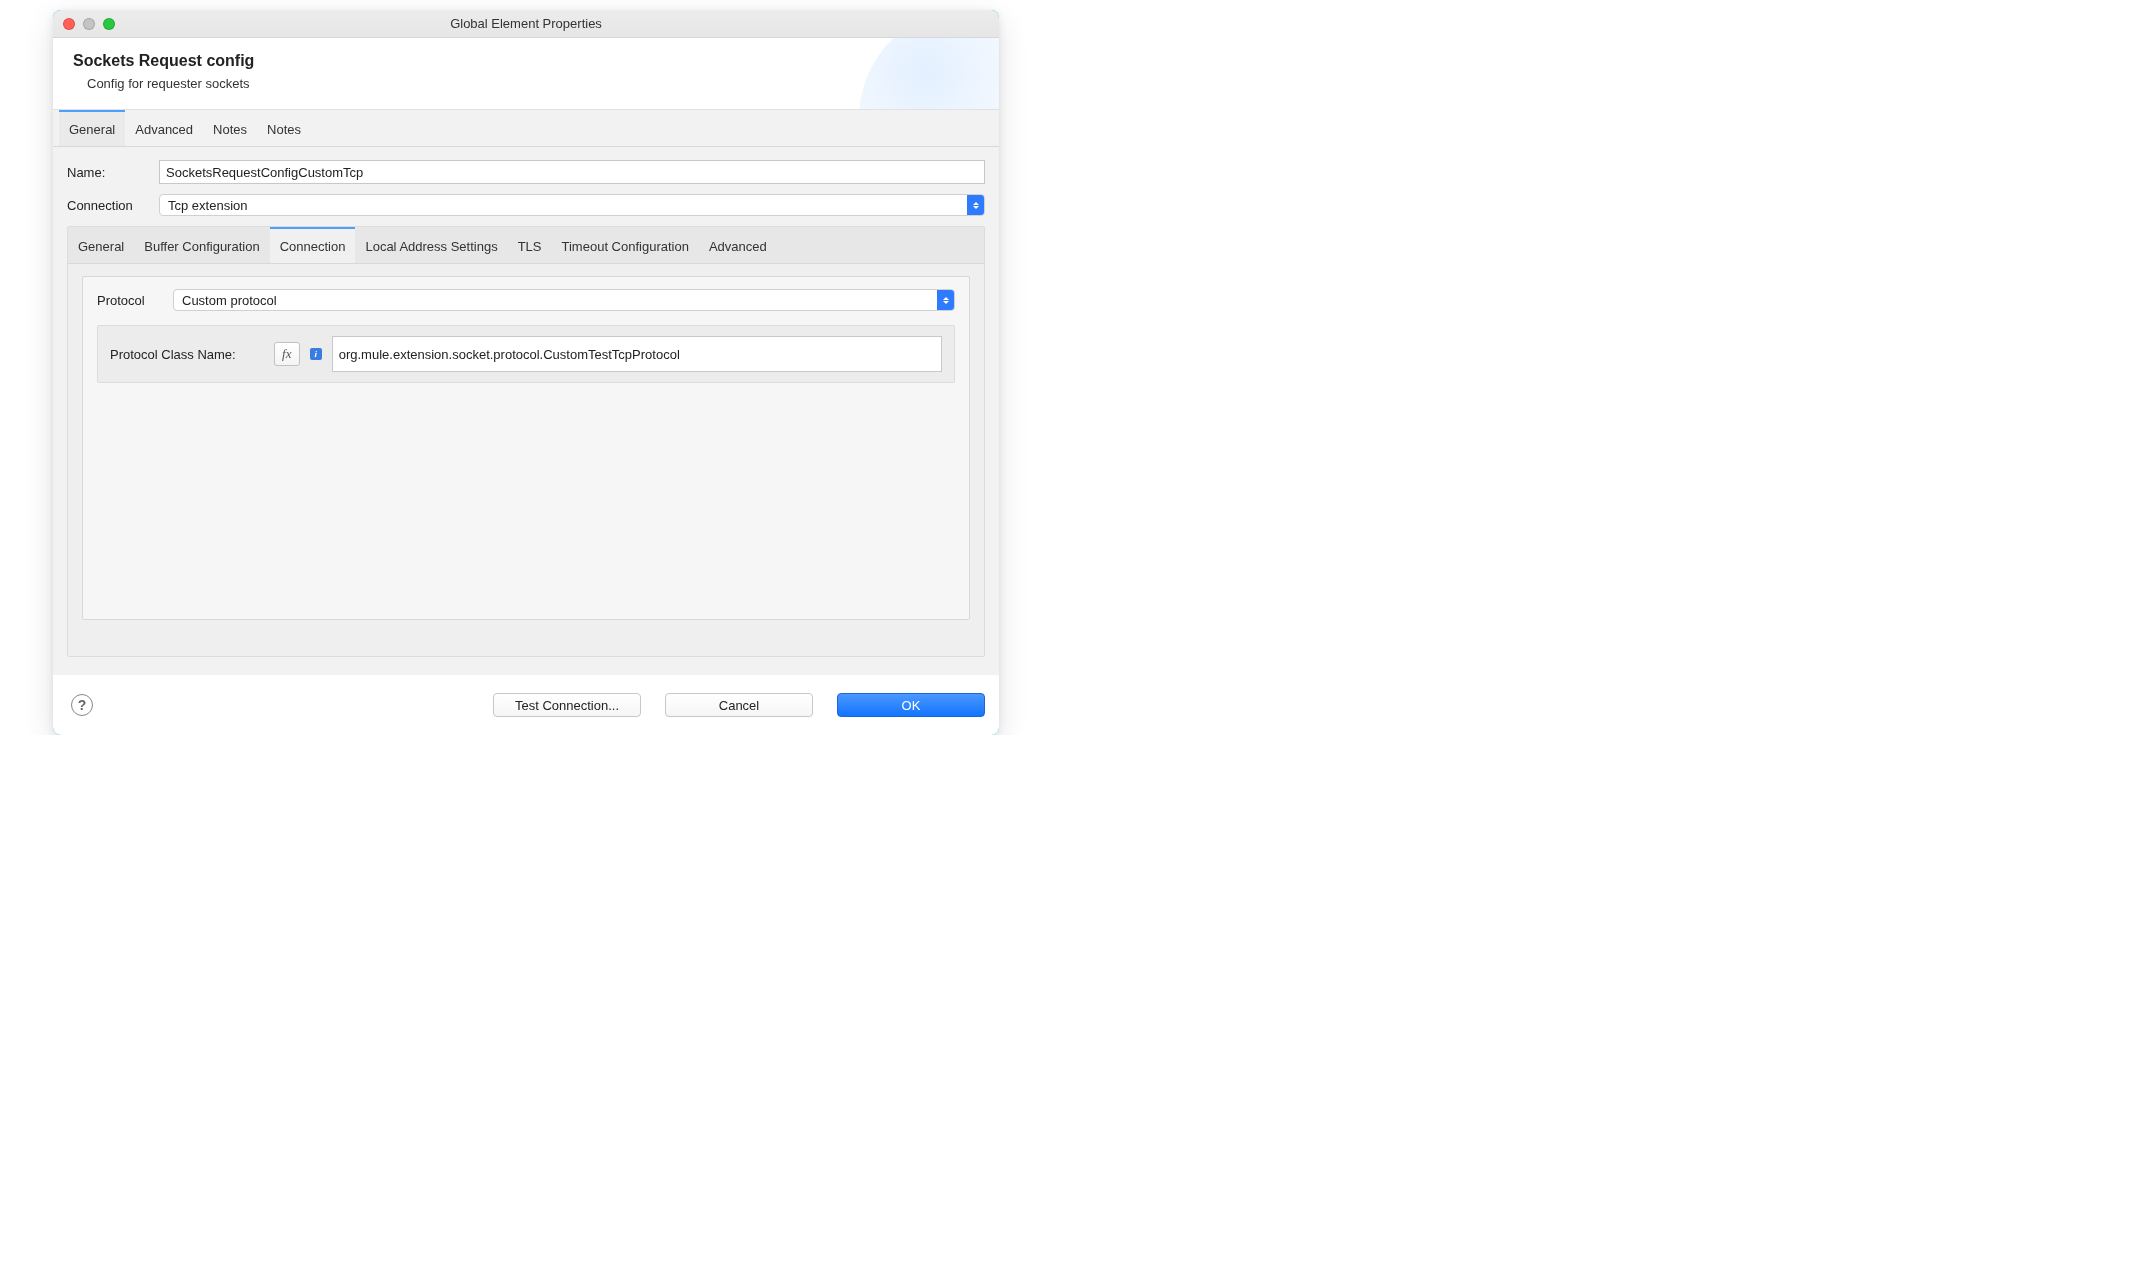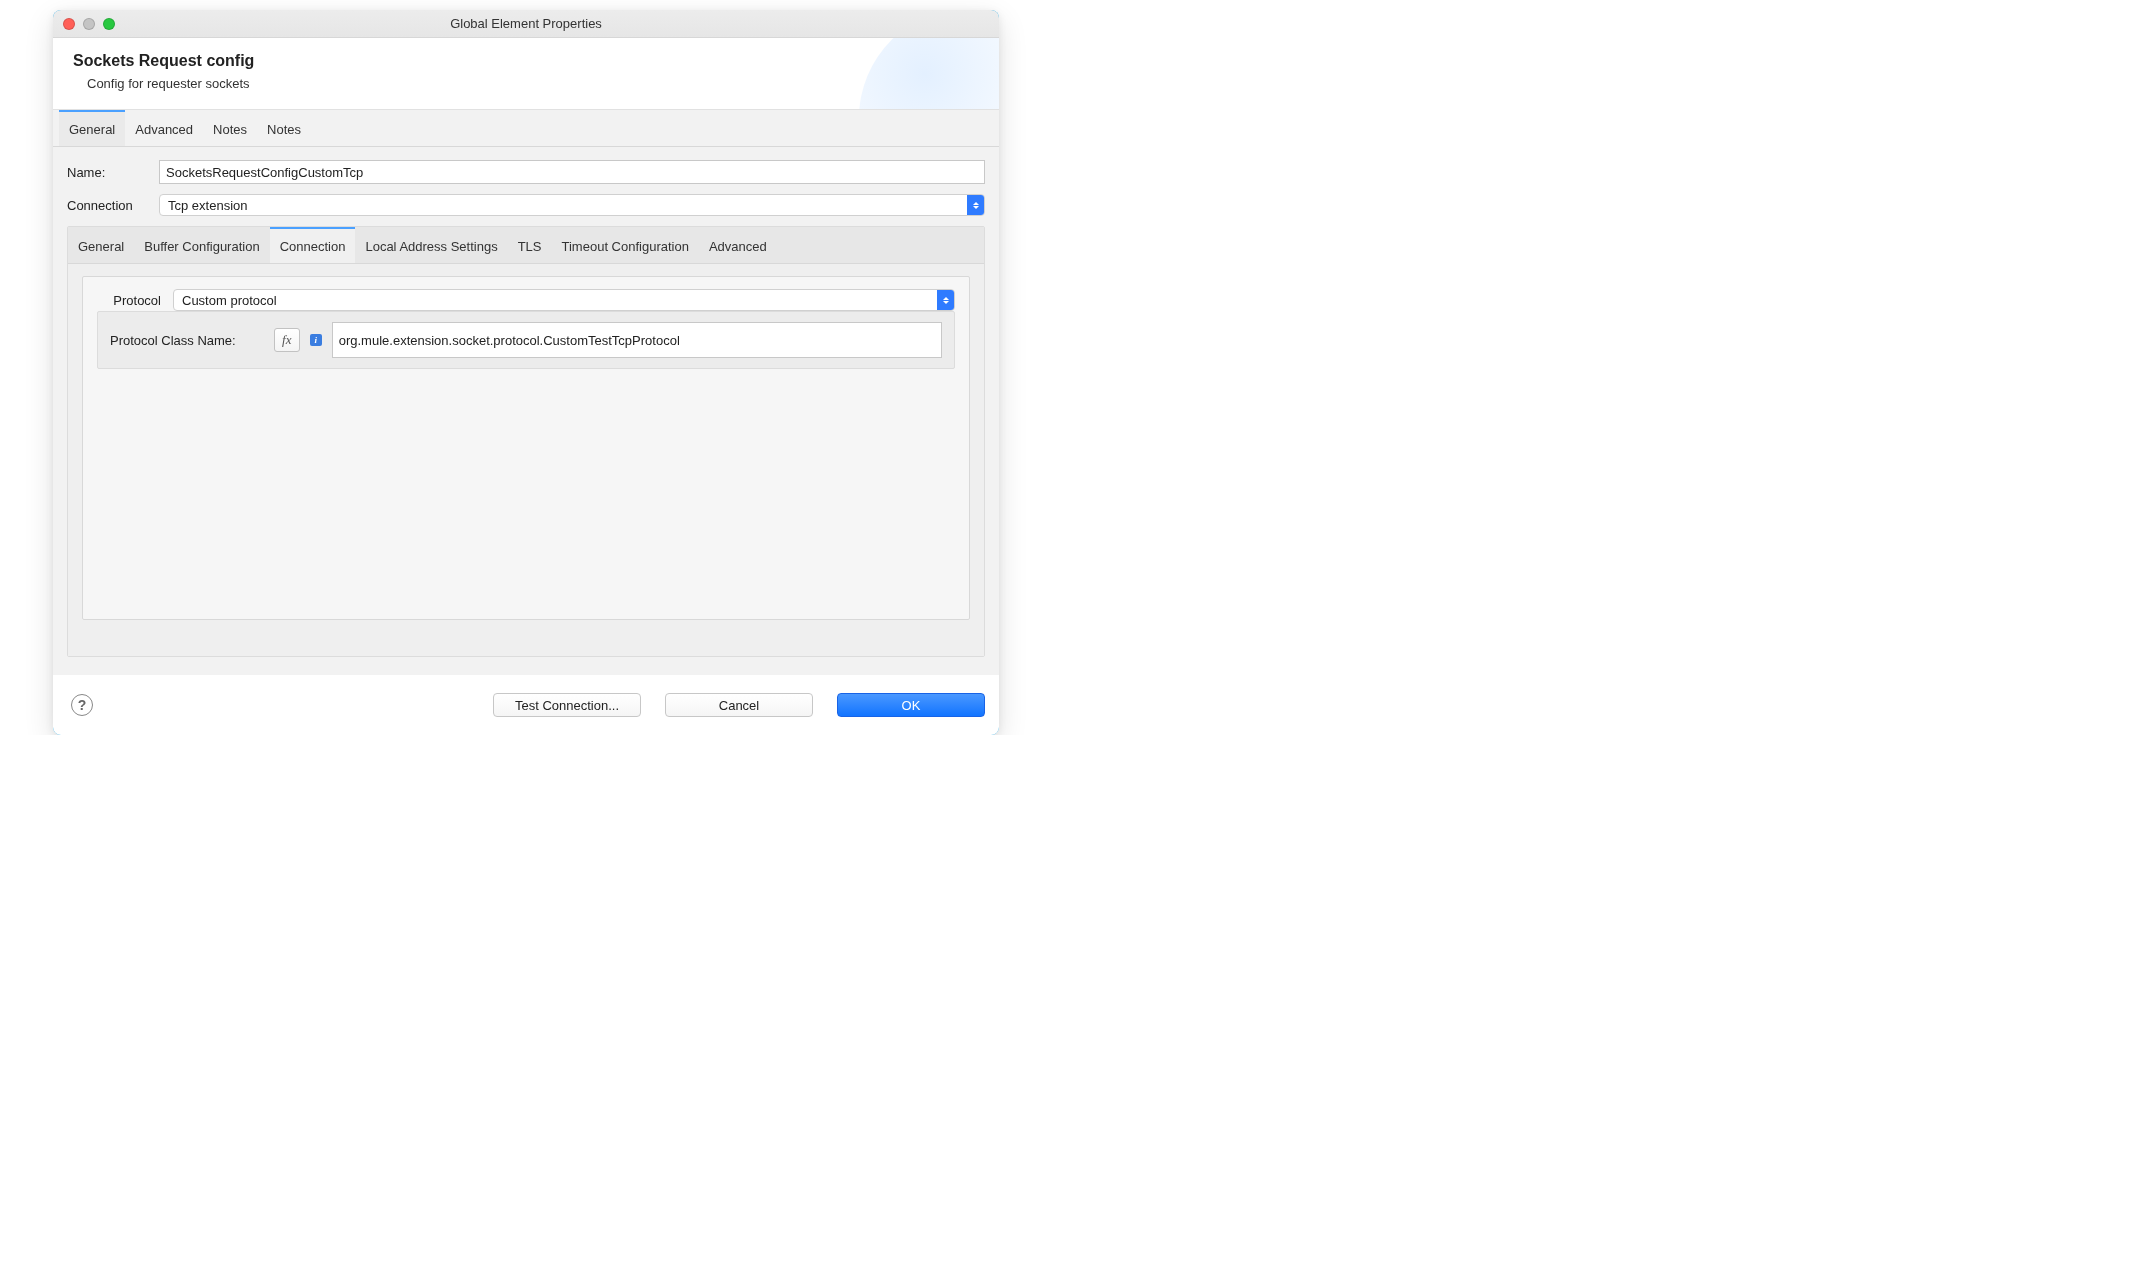--- a/index.html
+++ b/index.html
@@ -192,22 +192,21 @@
       border: 1px solid #d8d8d8;
       background: #f6f6f6;
       border-radius: 2px;
       padding: 12px 14px 14px 14px;
       min-height: 344px;
     }
 
     .srow {
       display: flex;
       align-items: center;
-      margin-bottom: 0;
-      text-align: right;
+      margin-bottom: 14px;
     }
     .srow .slabel {
       width: 64px;
       font-size: 13px;
       color: #222;
     }
     .srow .select-wrap { flex: 1; padding-left: 12px; }
 
     .classname-row {
       display: flex;

